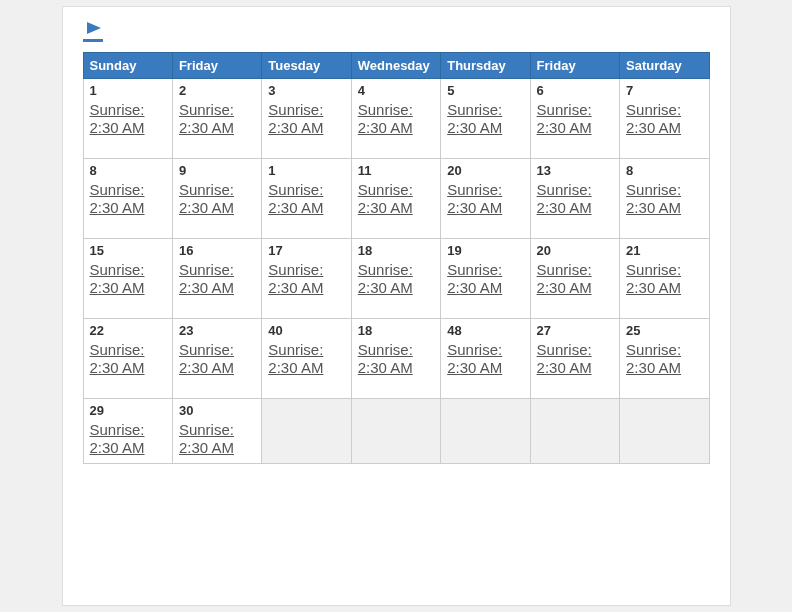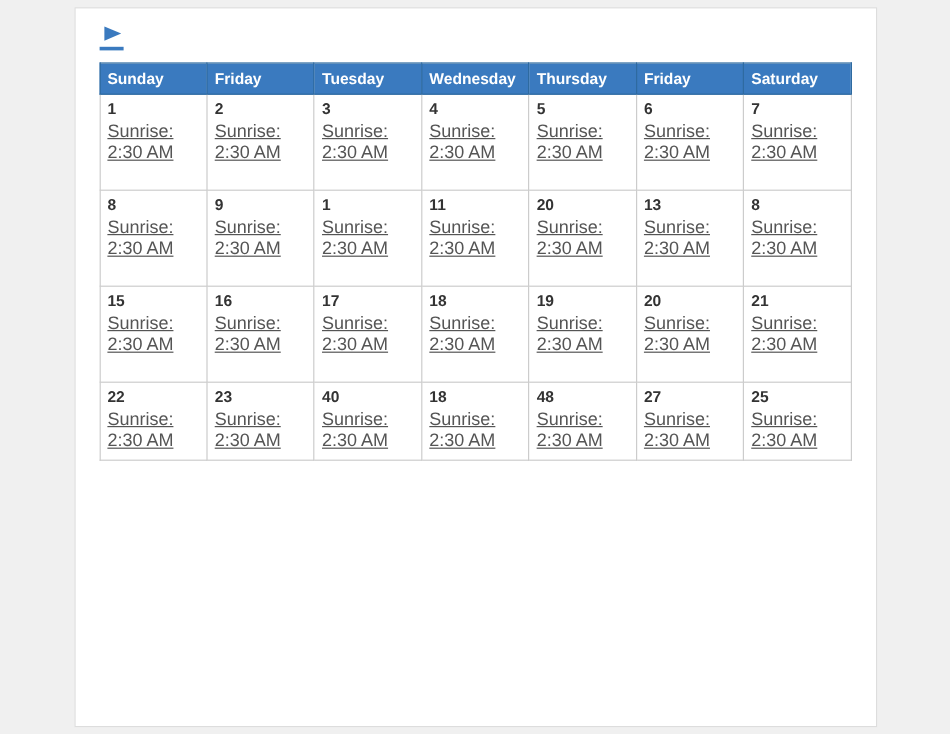--- a/index.html
+++ b/index.html
@@ -171,15 +171,24 @@
         </tr>
         <tr>
           <td><span class="day-number">22</span><span class="sunrise-text">Sunrise: 2:30 AM</span></td>
           <td><span class="day-number">23</span><span class="sunrise-text">Sunrise: 2:30 AM</span></td>
           <td><span class="day-number">40</span><span class="sunrise-text">Sunrise: 2:30 AM</span></td>
           <td><span class="day-number">18</span><span class="sunrise-text">Sunrise: 2:30 AM</span></td>
           <td><span class="day-number">48</span><span class="sunrise-text">Sunrise: 2:30 AM</span></td>
           <td><span class="day-number">27</span><span class="sunrise-text">Sunrise: 2:30 AM</span></td>
           <td><span class="day-number">25</span><span class="sunrise-text">Sunrise: 2:30 AM</span></td>
         </tr>
+        <tr>
+          <td><span class="day-number">29</span><span class="sunrise-text">Sunrise: 2:30 AM</span></td>
+          <td><span class="day-number">30</span><span class="sunrise-text">Sunrise: 2:30 AM</span></td>
+          <td class="empty-cell"></td>
+          <td class="empty-cell"></td>
+          <td class="empty-cell"></td>
+          <td class="empty-cell"></td>
+          <td class="empty-cell"></td>
+        </tr>
       </tbody>
   </table>
 </div>
 
 </body></html>

